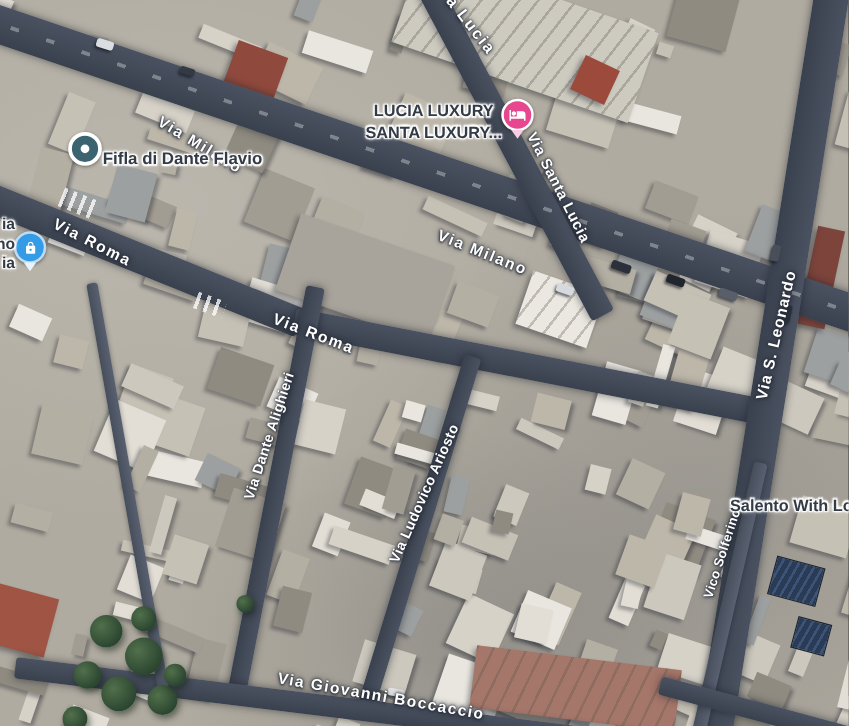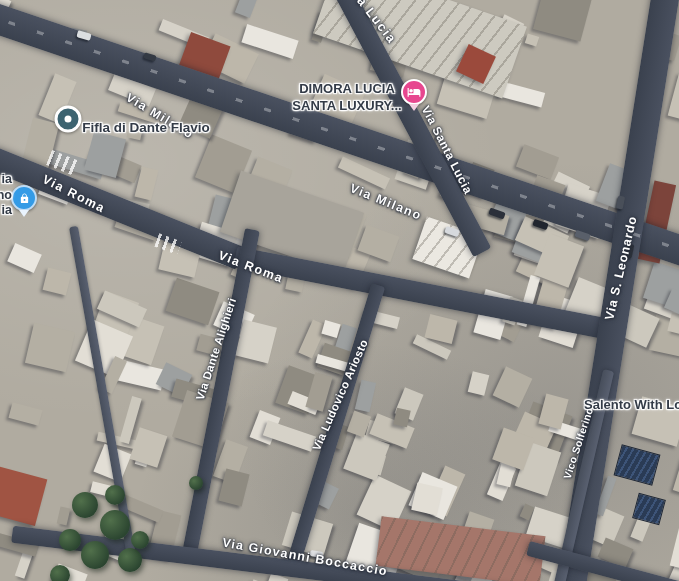--- a/index.html
+++ b/index.html
@@ -306,21 +306,21 @@
         </svg>
     </div>
     <div class="pin-tip" style="border-top:7px solid #e9f3fd;"></div>
   </div>
 
   <div class="poi-label" style="left:146px;top:127px;font-size:13.5px;">
     <div>Fifla di Dante Flavio</div>
   </div>
 
   <div class="poi-label" style="left:347px;top:97px;font-size:13px;">
-    <div>DIMORA LUCIA</div>
+    <div>LUCIA LUXURY</div>
     <div>SANTA LUXURY...</div>
   </div>
 
   <div class="poi-label edge-left" style="left:-58px;top:172px;width:70px;font-size:12.5px;line-height:15.5px;">
     <div>ia</div>
     <div>no</div>
     <div>ia</div>
   </div>
 
   <div class="poi-label from-left" style="left:584px;top:404px;">

